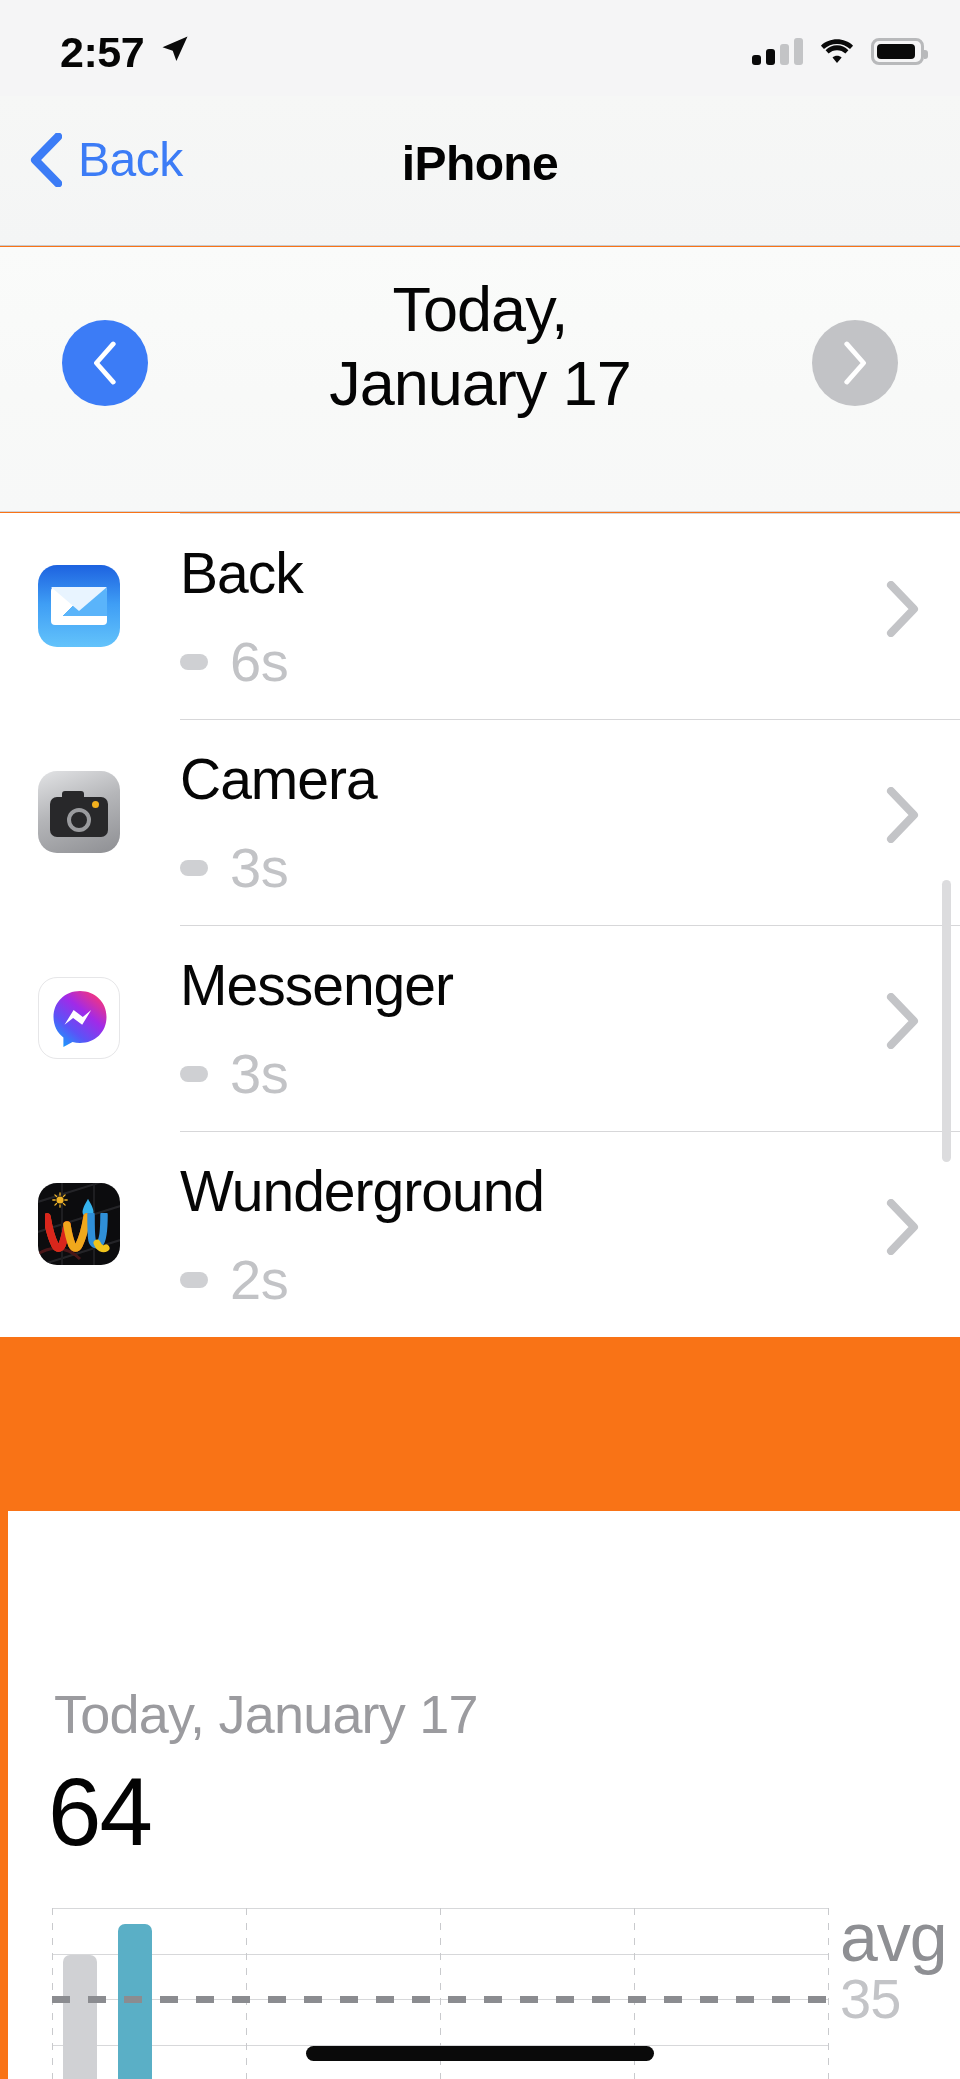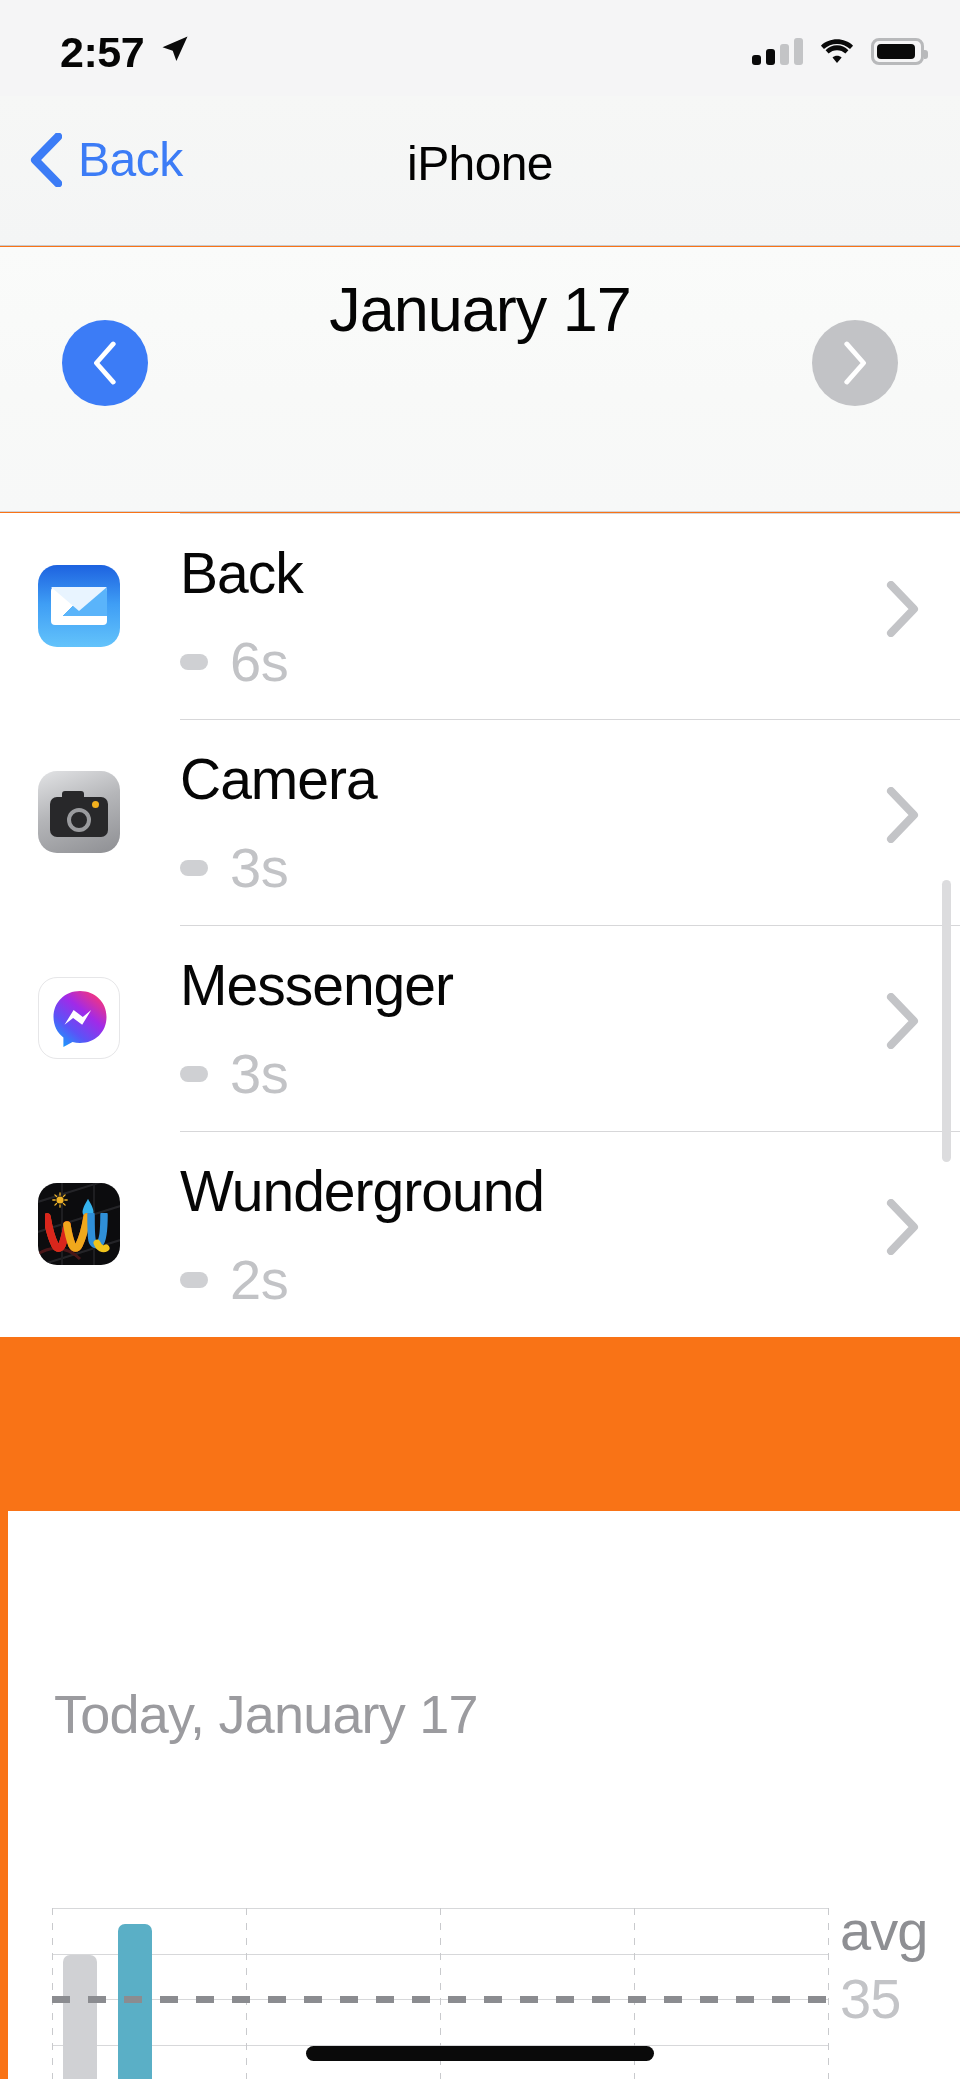--- a/index.html
+++ b/index.html
@@ -42,21 +42,21 @@
   .navbar {
     position:absolute; top:96px; left:0; width:960px; height:150px;
     background:linear-gradient(180deg,#f6f7f6 0%, #f4f5f5 100%);
     border-bottom:1px solid #c9c9cb;
   }
   .nav-back { position:absolute; left:30px; top:36px; display:flex; align-items:center; gap:16px; cursor:pointer; }
   .nav-back .chev { width:32px; height:54px; }
   .nav-back .lbl { font-size:48px; color:#3c7cf6; letter-spacing:-0.5px; }
   .nav-title {
     position:absolute; left:0; top:40px; width:960px; text-align:center;
-    font-size:48px; font-weight:400; color:#020202; letter-spacing:-0.6px;
+    font-size:48px; font-weight:700; color:#020202; letter-spacing:-0.6px;
   }
 
   
   .dateband {
     position:absolute; top:247px; left:0; width:960px; height:265px;
     background:linear-gradient(180deg,#fafbfa 0%,#f8f9f8 55%,#f7f8f8 100%);
     border-bottom:1px solid #d2d2d4;
   }
   .date-arrow {
     position:absolute; top:73px; width:86px; height:86px; border-radius:50%;
@@ -155,21 +155,21 @@
   .gl-v { position:absolute; top:0; bottom:0; width:1px;
           background:repeating-linear-gradient(180deg,#c9cacd 0 7px, transparent 7px 15px); }
   .avgline {
     position:absolute; left:0; right:0; height:7px;
     background:repeating-linear-gradient(90deg,#8b8c90 0 18px, transparent 18px 36px);
   }
   .bar { position:absolute; bottom:0; border-radius:7px 7px 0 0; }
 
   .avg-label {
     position:absolute; left:832px; top:392px;
-    font-size:56px; color:#8e8f93; letter-spacing:-1px; line-height:1;
+    font-size:68px; color:#8e8f93; letter-spacing:-1px; line-height:1;
   }
   .avg-value {
     position:absolute; left:832px; top:460px;
     font-size:56px; color:#c3c4c7; letter-spacing:-1px; line-height:1;
   }
 
   
   .scroll-ind {
     position:absolute; right:9px; top:880px; width:9px; height:282px;
     background:#dcdcde; border-radius:5px;
@@ -220,20 +220,21 @@
     <div class="nav-title">iPhone</div>
   </div>
 
   <div class="dateband">
     <div class="date-arrow prev">
       <svg viewBox="0 0 14 24">
         <path d="M11.5 1.6 2.3 12l9.2 10.4" stroke="#ffffff" stroke-width="2.6" fill="none" stroke-linecap="round" stroke-linejoin="round"></path>
       </svg>
     </div>
     <div class="date-text">
+      <div>Today,</div>
       <div>January 17</div>
     </div>
     <div class="date-arrow next">
       <svg viewBox="0 0 14 24">
         <path d="M2.5 1.6 11.7 12 2.5 22.4" stroke="#ffffff" stroke-width="2.6" fill="none" stroke-linecap="round" stroke-linejoin="round"></path>
       </svg>
     </div>
   </div>
 
   <div class="applist">
@@ -326,20 +327,21 @@
       </div>
       <svg class="row-chev" viewBox="0 0 17 28">
         <path d="M2.5 2 14 14 2.5 26" stroke="#c3c4c7" stroke-width="4" fill="none" stroke-linecap="round" stroke-linejoin="round"></path>
       </svg>
     </div>
   </div>
 
 
   <div class="pickups">
     <div class="pk-date">Today, January 17</div>
+    <div class="pk-count">64</div>
 
     <div class="chart">
       <div class="plot" id="plot">
           <div class="gl-h" style="top: 136.5px;"></div>
           <div class="gl-h" style="top: 91px;"></div>
           <div class="gl-h" style="top: 45.5px;"></div>
           <div class="gl-h" style="top: 0px;"></div>
           <div class="gl-v" style="left: 0px;"></div>
           <div class="gl-v" style="left: 194px;"></div>
           <div class="gl-v" style="left: 388px;"></div>

